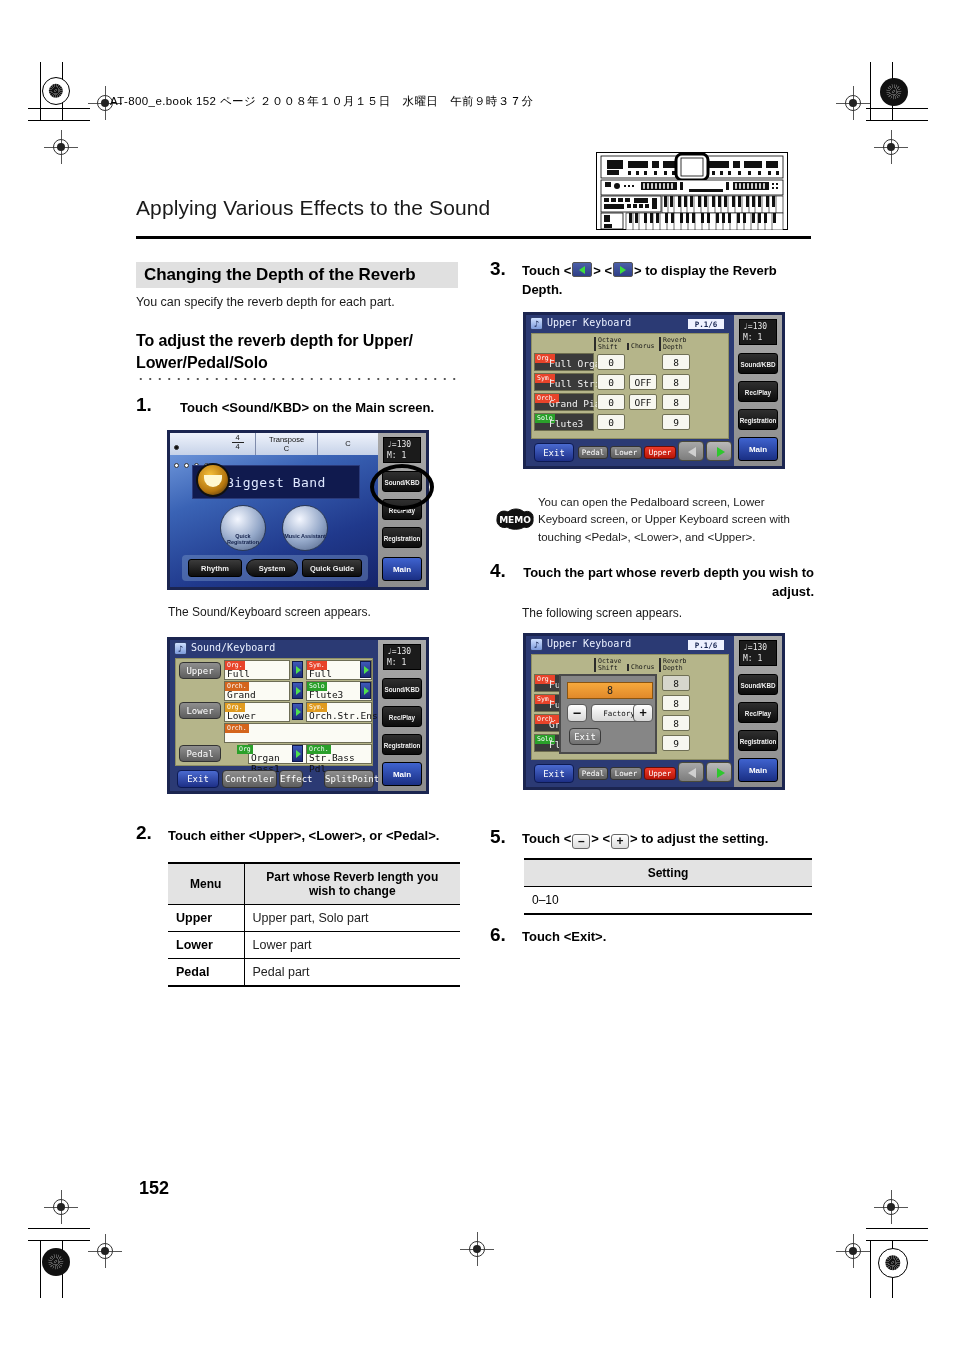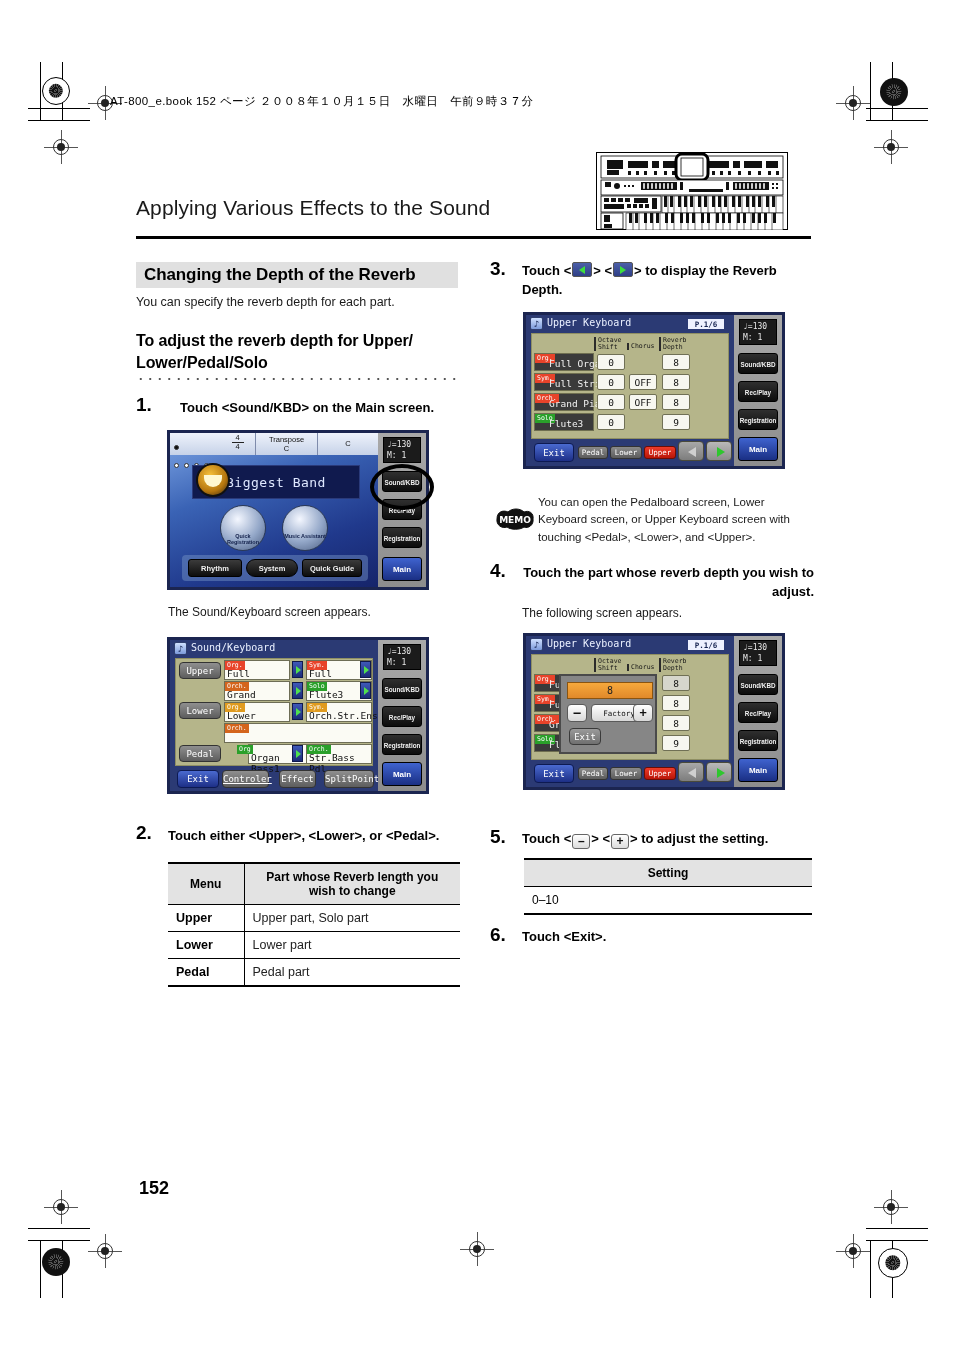--- a/index.html
+++ b/index.html
@@ -719,24 +719,24 @@
       <div class="tag" style="left:67px;top:105px;background:#2aa02a;"><span>Org</span></div>
       <div class="arrw" style="left:122px;top:105px;"></div>
       <div class="cell" style="left:136px;top:104px;width:66px;height:20px;padding-top:7px;">
         <span>Str.Bass Pdl</span>
       </div>
       <div class="tag" style="left:137px;top:105px;background:#2aa02a;"><span>Orch.</span></div>
 
       <div class="bluebtn" style="left:7px;top:130px;width:42px;height:18px;line-height:17px;">
         <span>Exit</span>
       </div>
-      <div class="greybtn" style="left:52px;top:130px;width:47px;height:18px;line-height:17px;text-decoration:underline;">
+      <div class="greybtn" style="left:52px;top:130px;width:55px;height:18px;line-height:17px;">
         <span>Controler</span>
       </div>
-      <div class="greybtn" style="left:109px;top:130px;width:37px;height:18px;line-height:17px;">
+      <div class="greybtn" style="left:109px;top:130px;width:24px;height:18px;line-height:17px;">
         <span>Effect</span>
       </div>
       <div class="greybtn" style="left:154px;top:130px;width:50px;height:18px;line-height:17px;">
         <span>SplitPoint</span>
       </div>
     </div>
     <div class="rail" style="left:211px;height:151px;">
       <div class="tempo">
         <span>♩=130</span><br>
         <span>M:     1</span>

